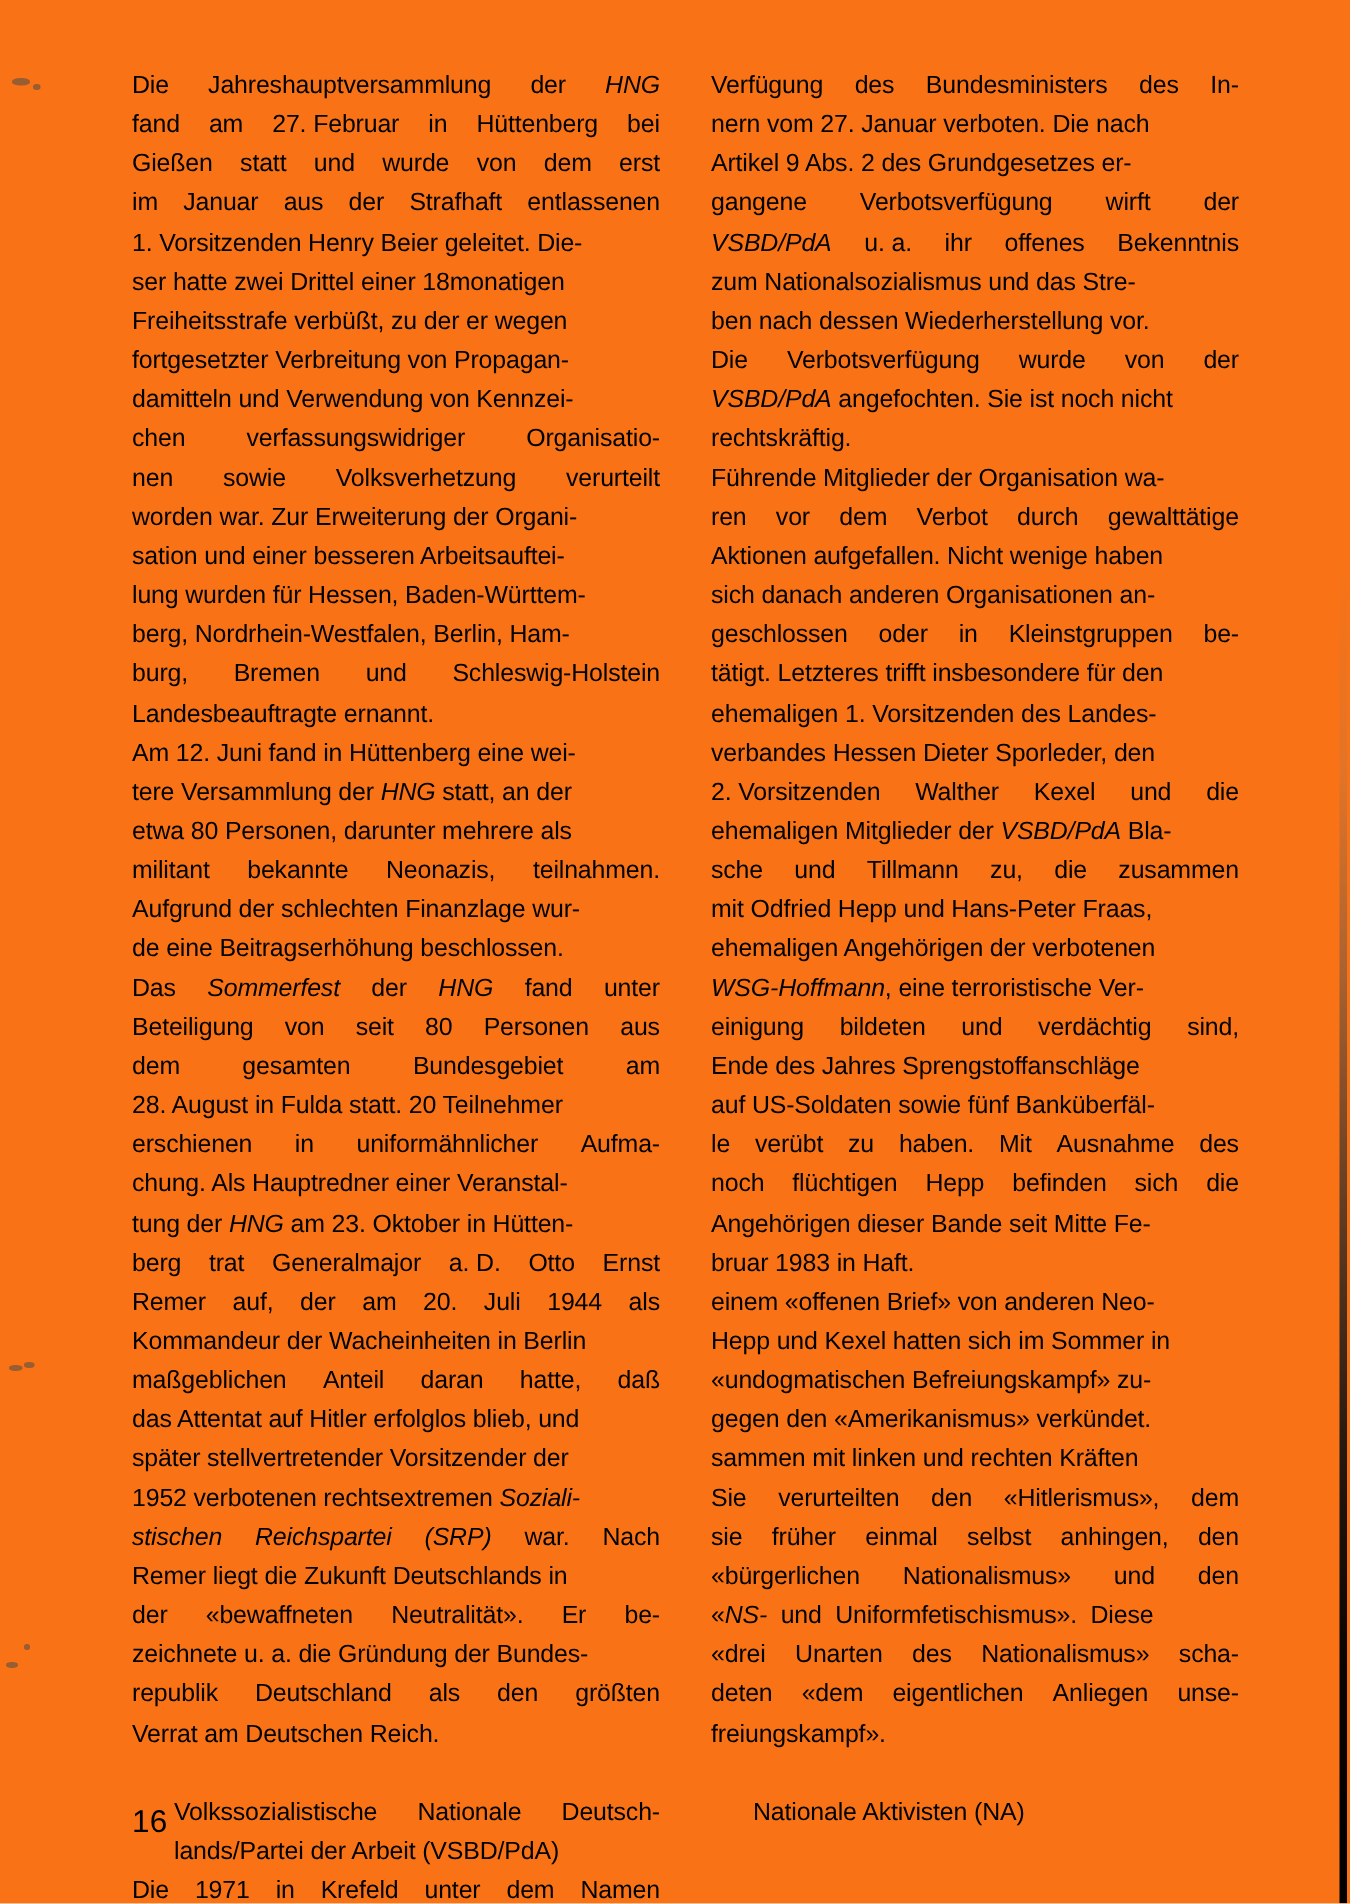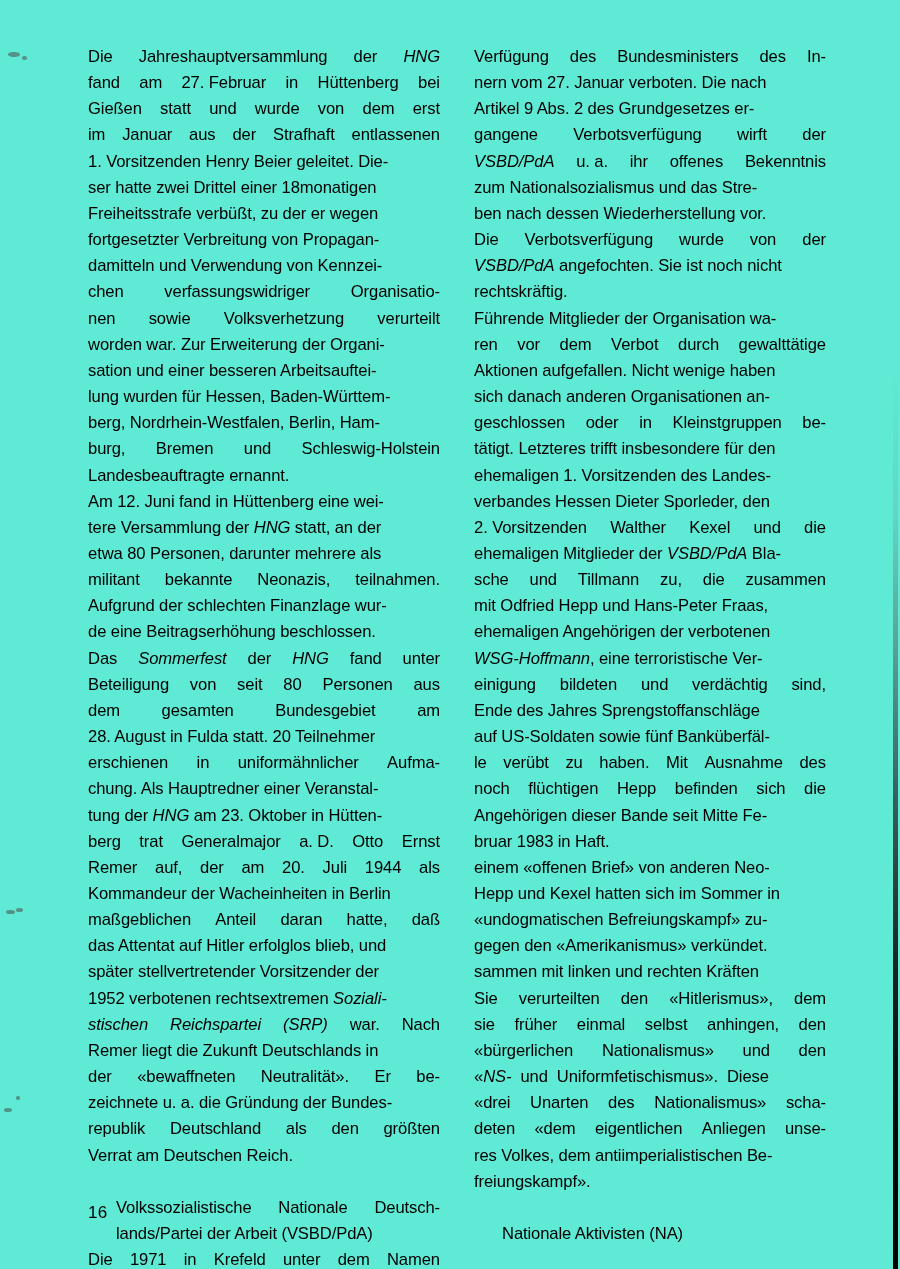--- a/index.html
+++ b/index.html
@@ -9,21 +9,21 @@
     background: #ffffff;
   }
   body {
     font-family: "Liberation Sans", sans-serif;
     color: #000000;
   }
   .page {
     position: relative;
     width: 900px;
     height: 1269px;
-    background: #5eead4;
+    background: #f97316;
     overflow: hidden;
   }
 
   
   .scan-edge-top {
     position: absolute;
     left: 14px;
     top: 3px;
     width: 870px;
     height: 3px;
@@ -93,21 +93,21 @@
   .ln.j > span { white-space: pre; }
 
   i, .it {
     font-style: italic;
   }
 
   .folio {
     position: absolute;
     left: 88px;
     top: 1203px;
-    font-size: 17px;
+    font-size: 21px;
     letter-spacing: 0.2px;
   }
 </style>
 </head>
 <body>
 
 <div class="page">
 
   <div class="scan-edge-top"></div>
   <div class="scan-edge-right"></div>
@@ -437,21 +437,20 @@
           <span>Nationalismus»</span>
           <span>scha-</span>
         </span>
         <span class="ln j">
           <span>deten</span>
           <span>«dem</span>
           <span>eigentlichen</span>
           <span>Anliegen</span>
           <span>unse-</span>
         </span>
-        <span class="ln">res Volkes, dem antiimperialistischen Be-</span>
         <span class="ln">freiungskampf».</span>
       </p>
       <p class="para gap-before">
         <span class="ln">Nationale Aktivisten (NA)</span>
       </p>
     </div>
 
   <div class="folio">16</div>
 
 </div>

